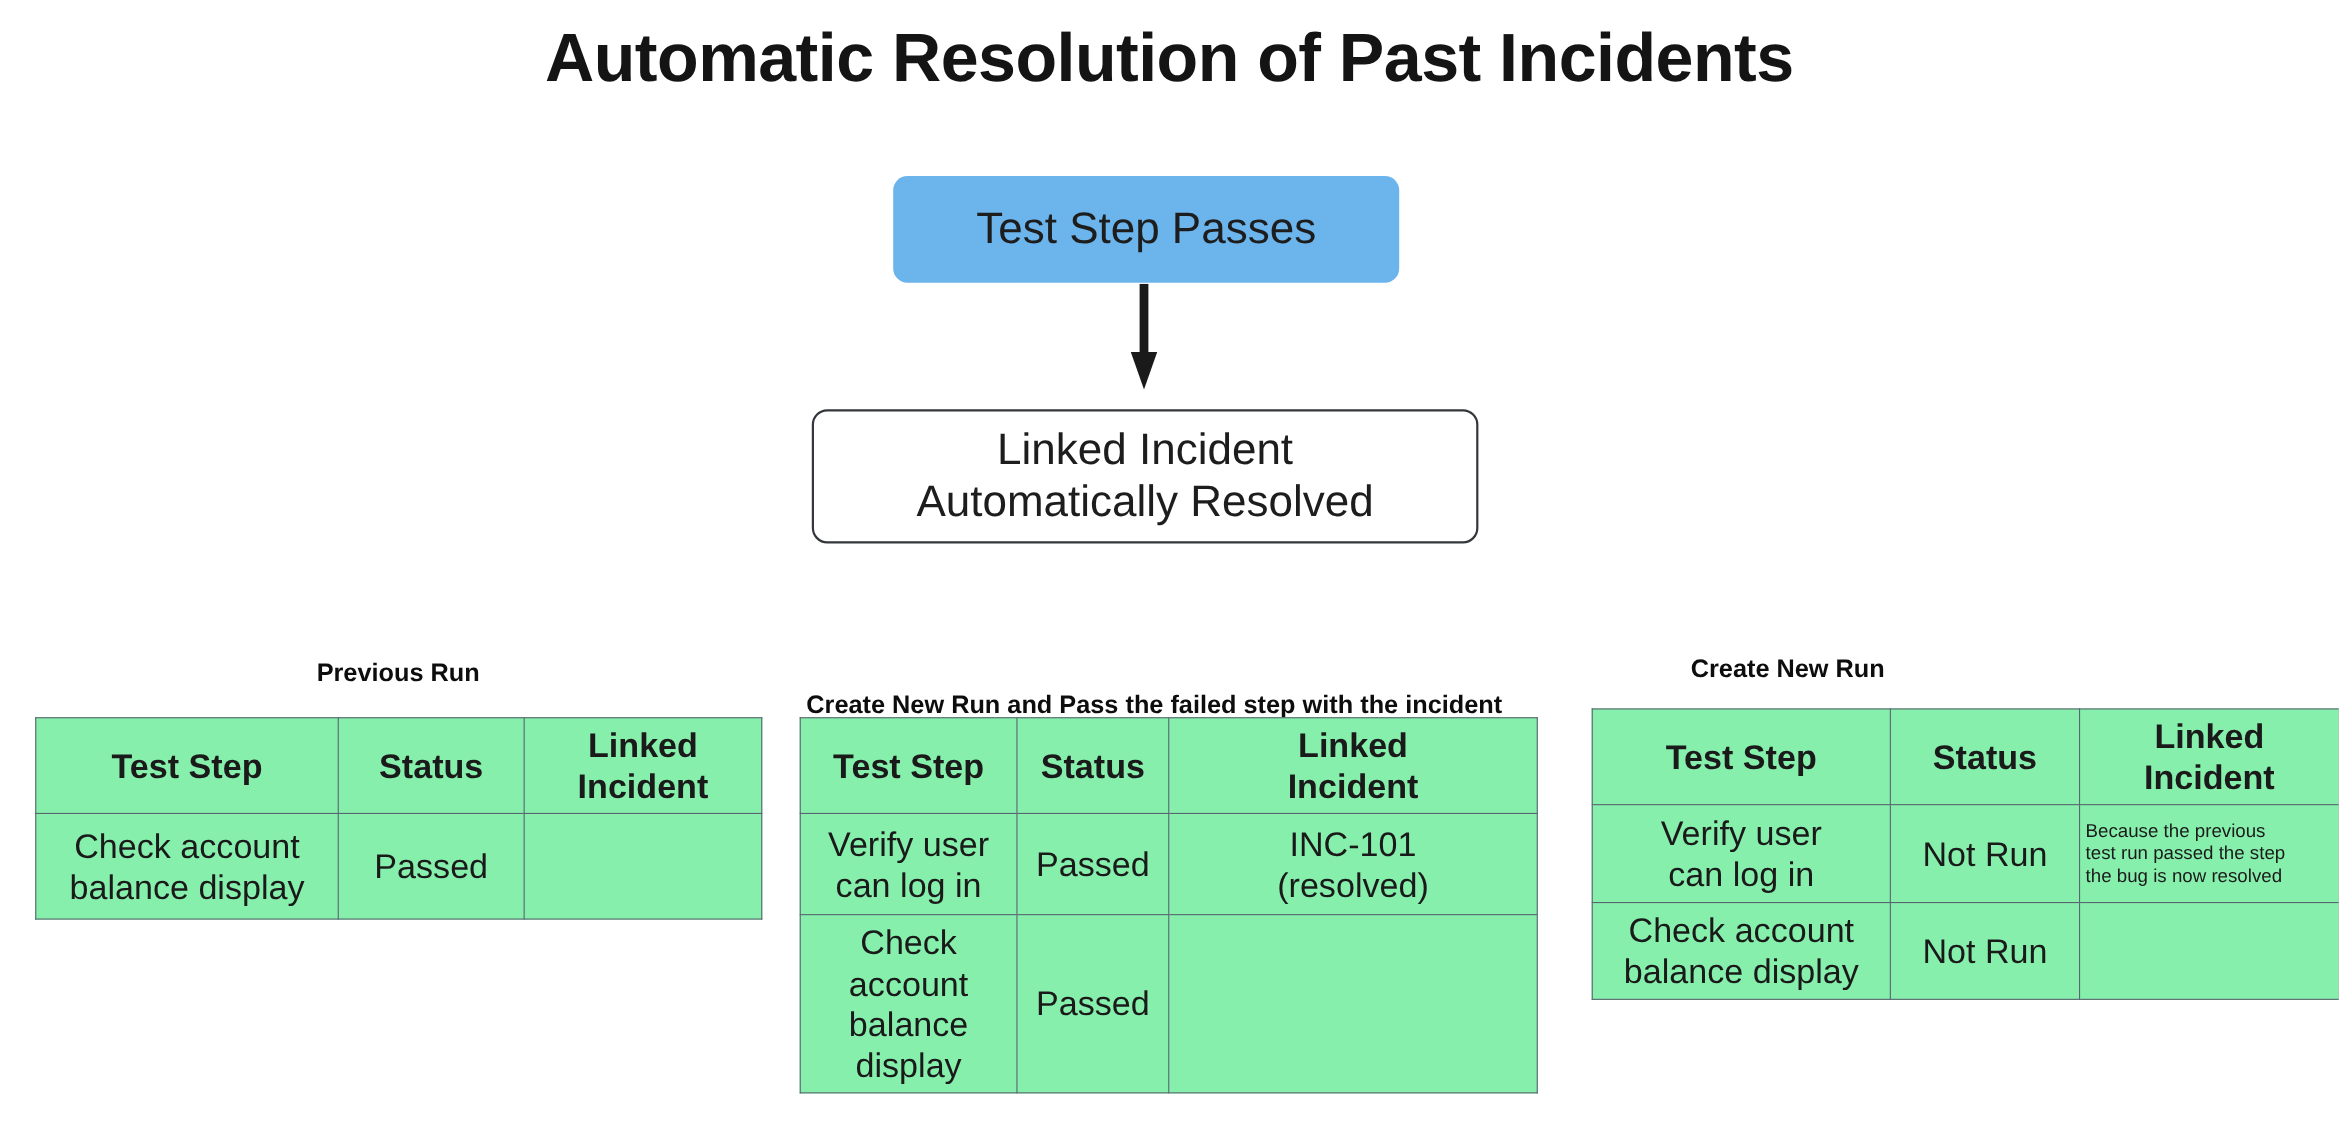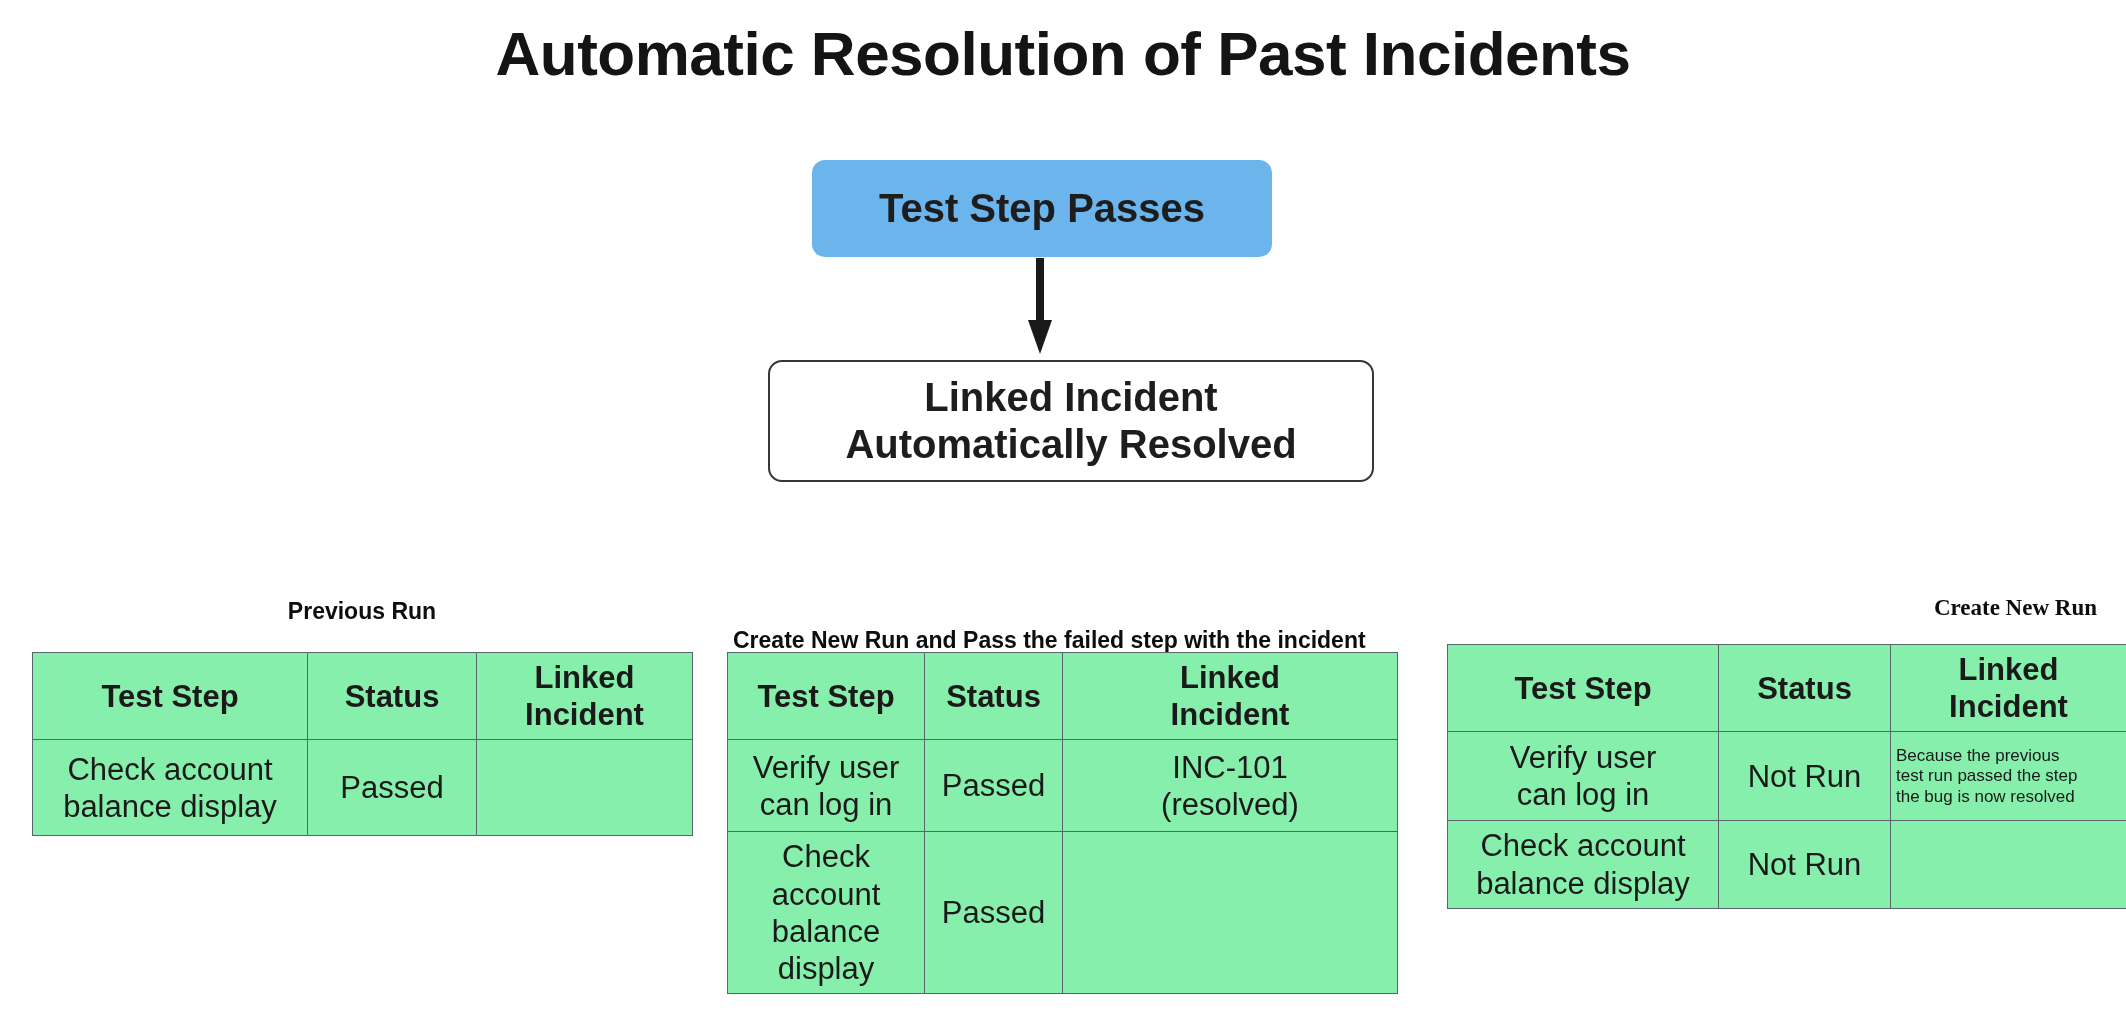--- a/index.html
+++ b/index.html
@@ -38,44 +38,43 @@
     height: 530px;
     pointer-events: none;
   }
   .flow-box {
     position: absolute;
     box-sizing: border-box;
     display: flex;
     align-items: center;
     justify-content: center;
     text-align: center;
-    font-weight: bold;
+    font-weight: normal;
     line-height: 1.18;
   }
   #box-pass {
     left: 812px;
     top: 160px;
     width: 460px;
     height: 97px;
     background: #6cb4ec;
     border-radius: 13px;
     font-size: 40px;
     color: #1d1d1d;
   }
   #box-resolved {
     left: 738px;
-    top: 360px;
+    top: 372px;
     width: 606px;
     height: 122px;
     background: #ffffff;
     border: 2px solid #33363a;
     border-radius: 14px;
     font-size: 40px;
     color: #1d1d1d;
-    margin-left: 30px;
   }
   #flow-arrow {
     position: absolute;
     left: 1028px;
     top: 258px;
     width: 24px;
     height: 100px;
   }
 
   
@@ -142,21 +141,21 @@
   #block-new-pass table.run-table { left: 0px; top: 70px; width: 670px; }
   #block-new-pass col.c1 { width: 197px; }
   #block-new-pass col.c2 { width: 138px; }
   #block-new-pass col.c3 { width: 335px; }
   #block-new-pass tr.hdr { height: 84px; }
   #block-new-pass tr.r1 { height: 92px; }
   #block-new-pass tr.r2 { height: 96px; }
 
   
   #block-new { left: 1447px; top: 592px; }
-  #block-new .table-caption { left: 90px; top: 0px; width: 560px; text-align: right; font-family: Liberation Serif, serif; }
+  #block-new .table-caption { left: 90px; top: 0px; width: 560px; text-align: left; }
   #block-new table.run-table { left: 0px; top: 52px; width: 679px; }
   #block-new col.c1 { width: 271px; }
   #block-new col.c2 { width: 172px; }
   #block-new col.c3 { width: 236px; }
   #block-new tr.hdr { height: 77px; }
   #block-new tr.r1 { height: 89px; }
   #block-new tr.r2 { height: 86px; }
 </style>
 </head>
 <body>

